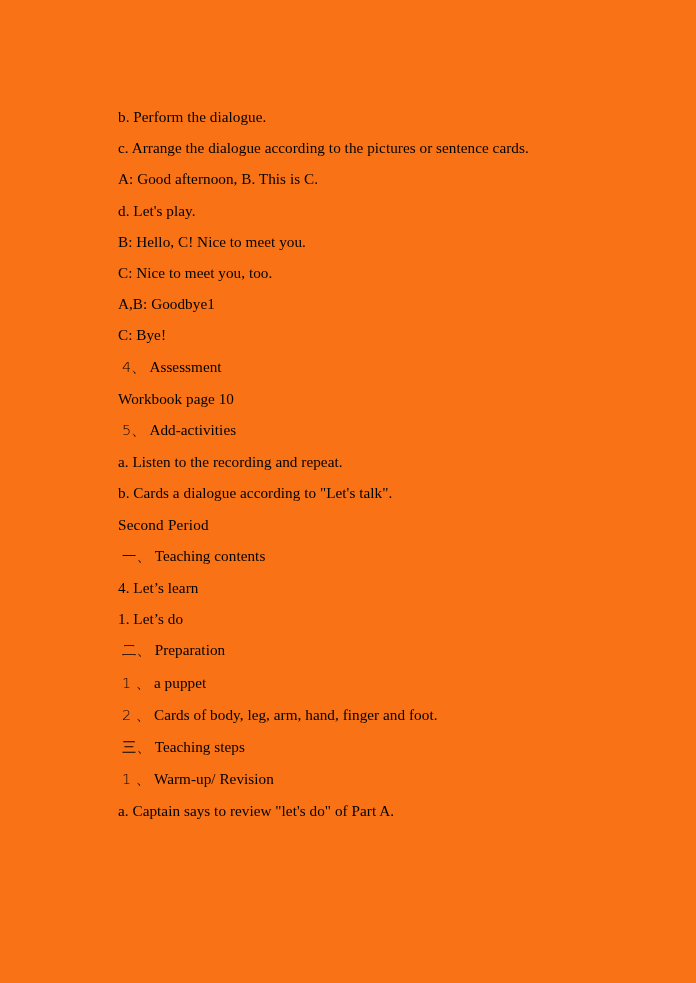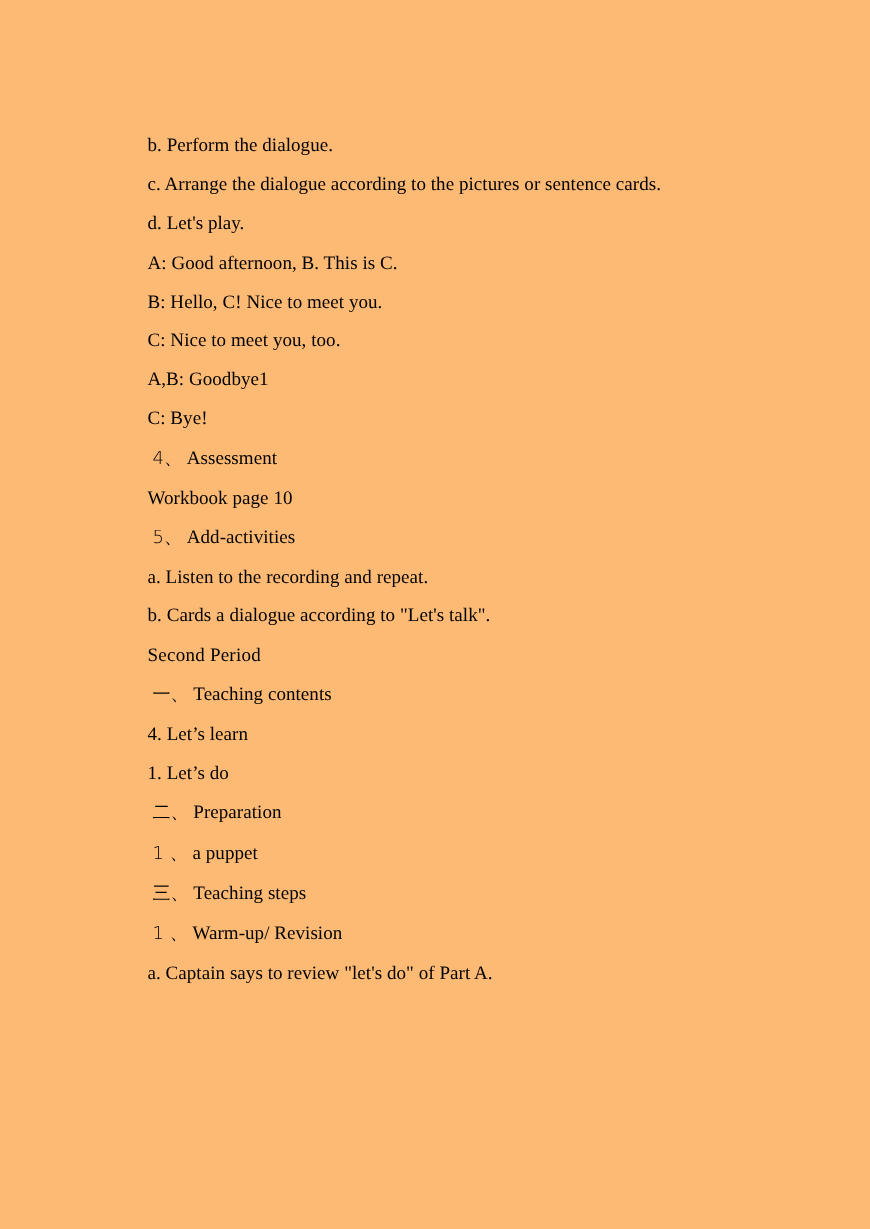--- a/index.html
+++ b/index.html
@@ -14,21 +14,21 @@
     font-family: "Liberation Serif", "DejaVu Serif", serif;
     color: #000000;
     -webkit-font-smoothing: auto;
   }
   .page {
     position: absolute;
     left: 0;
     top: 0;
     width: 696px;
     height: 983px;
-    background: #fdba74;
+    background: #f97316;
     overflow: hidden;
   }
   .content {
     position: absolute;
     left: 118px;
     top: 101px;
     width: 470px;
   }
   .line {
     font-size: 15.2px;
@@ -56,34 +56,35 @@
     font-size: 13px;
   }
 </style>
 </head>
 <body>
 
 <div class="page">
   <div class="content" id="body-root">
       <div class="line"><span>b. Perform the dialogue.</span></div>
       <div class="line"><span>c. Arrange the dialogue according to the pictures or sentence cards.</span></div>
+      <div class="line"><span>A: Good afternoon, B. This is C.</span></div>
       <div class="line"><span>d. Let's play.</span></div>
-      <div class="line"><span>A: Good afternoon, B. This is C.</span></div>
       <div class="line"><span>B: Hello, C! Nice to meet you.</span></div>
       <div class="line"><span>C: Nice to meet you, too.</span></div>
       <div class="line"><span>A,B: Goodbye1</span></div>
       <div class="line"><span>C: Bye!</span></div>
       <div class="line enum"><span class="enum-mark">4、</span><span> </span><span>Assessment</span></div>
       <div class="line"><span>Workbook page 10</span></div>
       <div class="line enum"><span class="enum-mark">5、</span><span> </span><span>Add-activities</span></div>
       <div class="line"><span>a. Listen to the recording and repeat.</span></div>
       <div class="line"><span>b. Cards a dialogue according to "Let's talk".</span></div>
       <div class="line bold"><span>Second Period</span></div>
       <div class="line enum"><span class="enum-mark">一、</span><span> </span><span>Teaching contents</span></div>
       <div class="line"><span>4. Let’s learn</span></div>
       <div class="line"><span>1. Let’s do</span></div>
       <div class="line enum"><span class="enum-mark">二、</span><span> </span><span>Preparation</span></div>
       <div class="line enum"><span class="enum-mark">1 、</span><span> </span><span>a puppet</span></div>
+      <div class="line enum"><span class="enum-mark">2 、</span><span> </span><span>Cards of body, leg, arm, hand, finger and foot.</span></div>
       <div class="line enum"><span class="enum-mark">三、</span><span> </span><span>Teaching steps</span></div>
       <div class="line enum"><span class="enum-mark">1 、</span><span> </span><span>Warm-up/ Revision</span></div>
       <div class="line"><span>a. Captain says to review "let's do" of Part A.</span></div>
     </div>
 </div>
 
 </body></html>

